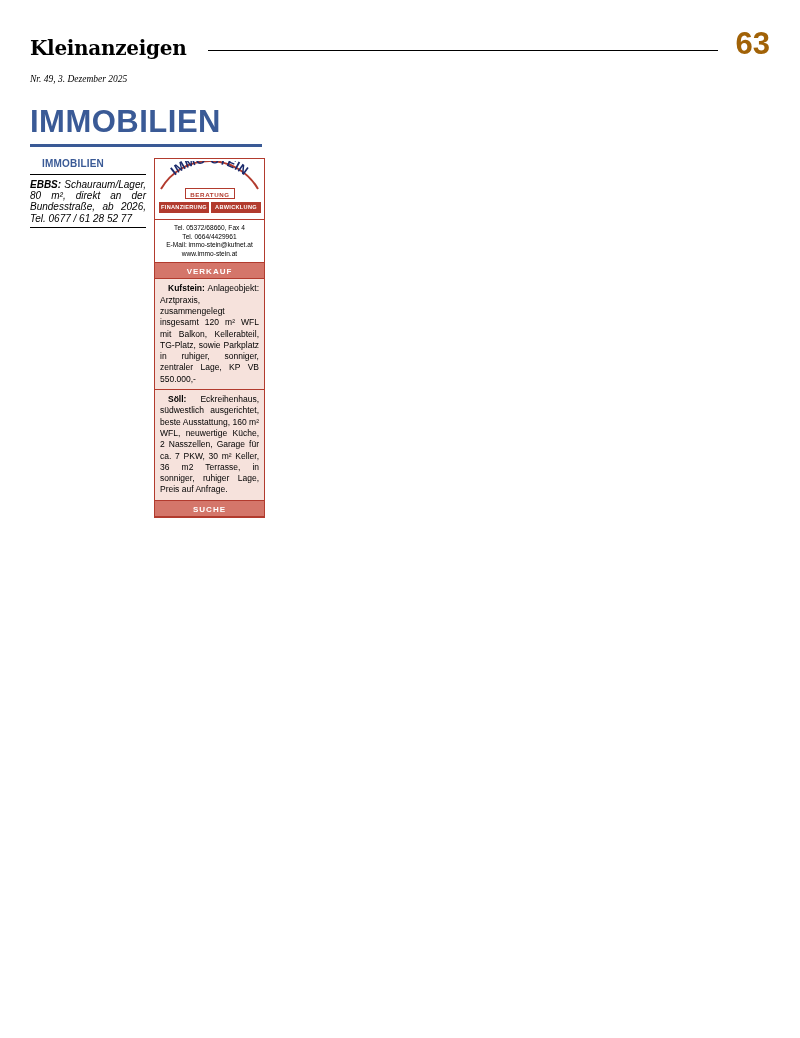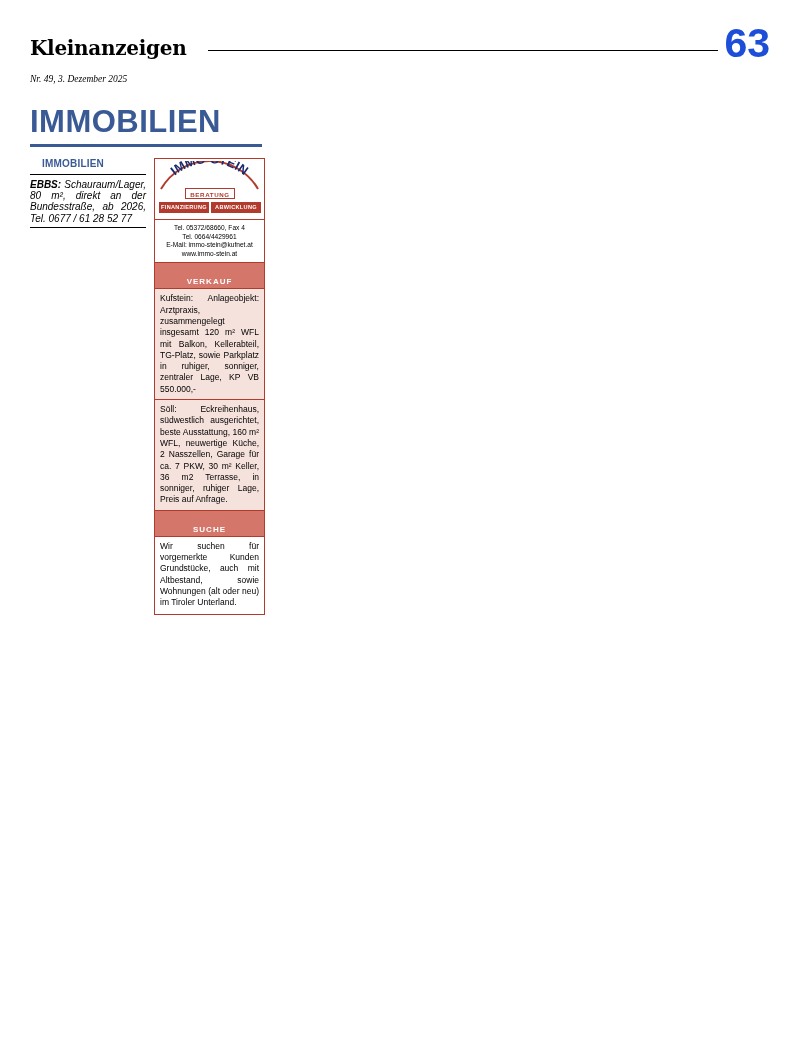--- a/index.html
+++ b/index.html
@@ -49,23 +49,23 @@
     width: 510px;
     height: 1px;
     background: #000;
   }
   .page-number {
     position: absolute;
     right: 0px;
     top: -12px;
     font-family: "Liberation Sans", sans-serif;
     font-weight: bold;
-    font-size: 41px;
+    font-size: 31px;
     line-height: 39px;
-    color: #1d4ed8;
+    color: #a16207;
   }
   .issue-line {
     position: absolute;
     left: 30px;
     top: 74px;
     font-family: "Liberation Serif", serif;
     font-size: 9.5px;
     color: #000;
     white-space: nowrap;
     font-style: italic;
@@ -219,34 +219,34 @@
   }
 
   .band {
     background: #d4766a;
     color: #ffffff;
     font-family: "Liberation Sans", sans-serif;
     font-weight: bold;
     font-size: 8px;
     letter-spacing: 1px;
     text-align: center;
-    padding: 14px 0 2px 0;
+    padding: 4px 0 2px 0;
     border-top: 1px solid #b23b2e;
     border-bottom: 1px solid #b23b2e;
   }
 
   .entry {
     font-family: "Liberation Sans", sans-serif;
     font-size: 8.5px;
     line-height: 11.3px;
     text-align: justify;
     padding: 4px 5px 4px 5px;
     color: #000;
   }
-  .entry b { font-weight: normal; }
+  .entry b { font-weight: bold; margin-left: 8px; }
   .entry.shaded { background: #f6e2dc; }
   .entry.sep { border-top: 1px solid #b23b2e; }
 
   .suche-entry {
     font-family: "Liberation Sans", sans-serif;
     font-size: 8.5px;
     line-height: 11.3px;
     text-align: justify;
     padding: 4px 5px 5px 5px;
     color: #000;
@@ -312,18 +312,17 @@
       </div>
 
 
       <div class="entry shaded sep">
         <b>Söll:</b>
         <span>Eckreihenhaus, südwestlich ausgerichtet, beste Ausstattung, 160 m² WFL, neuwertige Küche, 2 Nasszellen, Garage für ca. 7 PKW, 30 m² Keller, 36 m2 Terrasse, in sonniger, ruhiger Lage, Preis auf Anfrage.</span>
       </div>
 
       <div class="band">SUCHE</div>
 
-      <div class="suche-entry">Wir suchen für vorgemerkte Kunden Grundstücke, auch mit Altbestand, sowie Wohnungen (alt oder neu) im Tiroler Unterland.</div>
 
     </div>
   </div>
 
 </div>
 
 </body></html>

